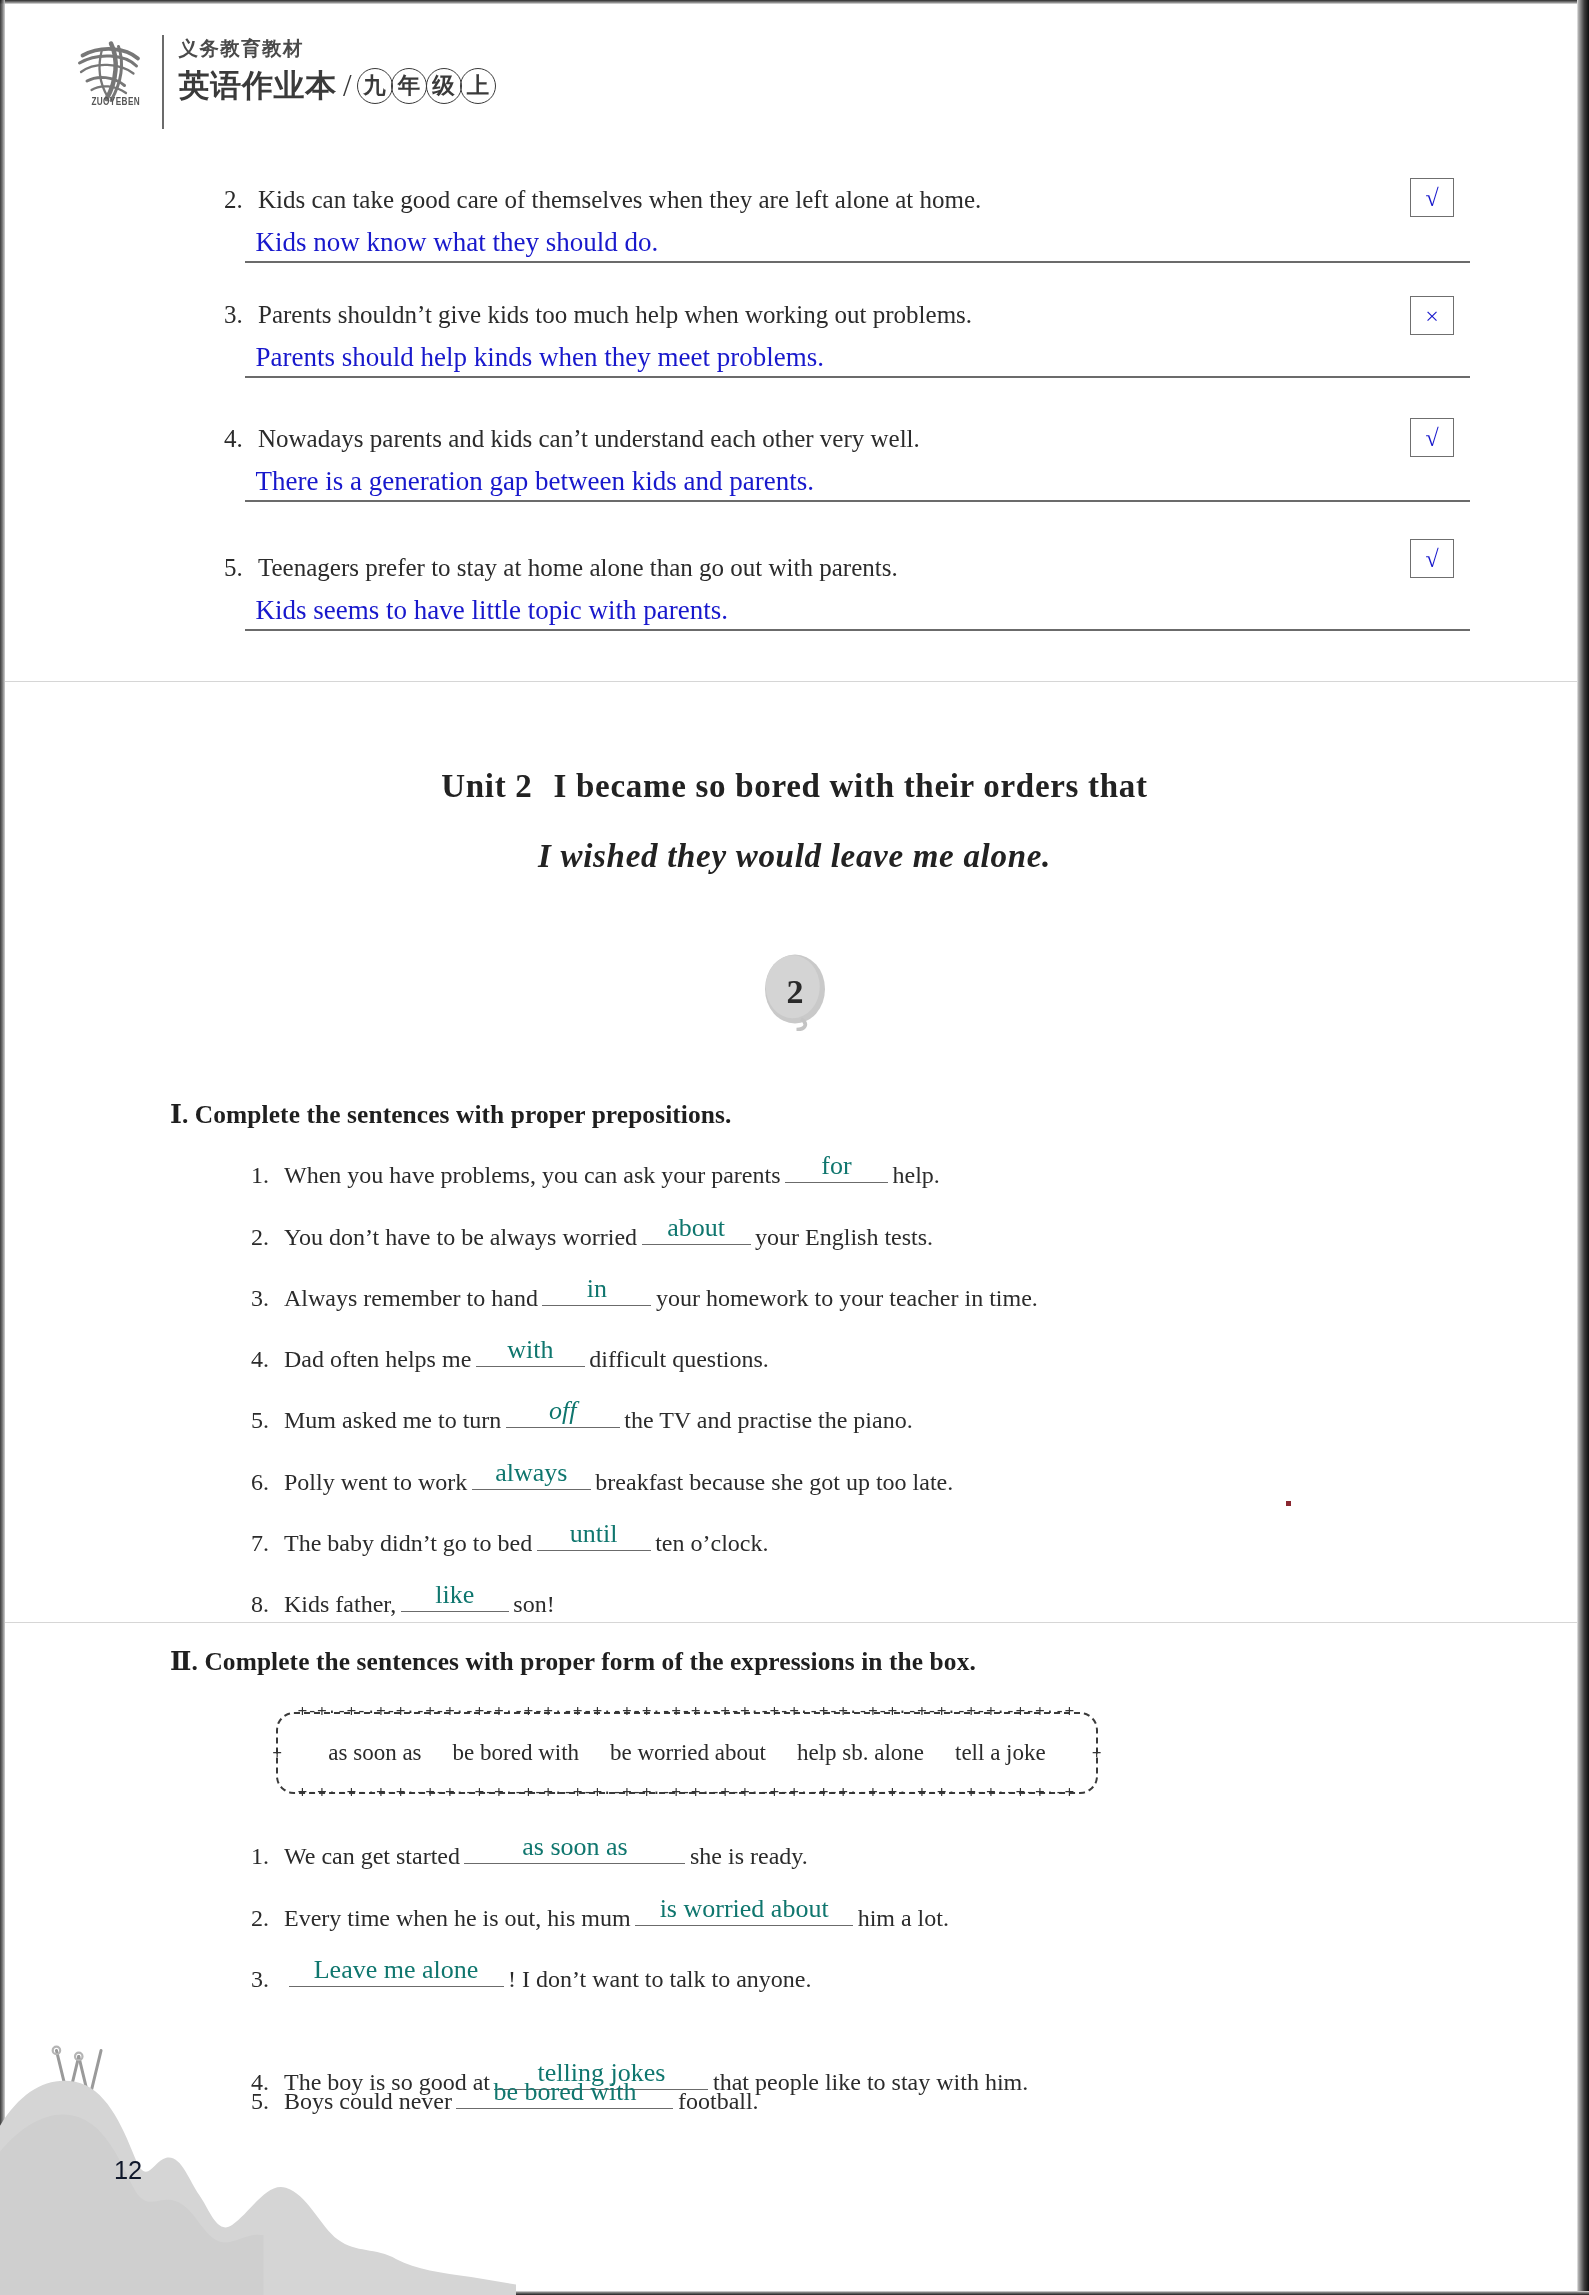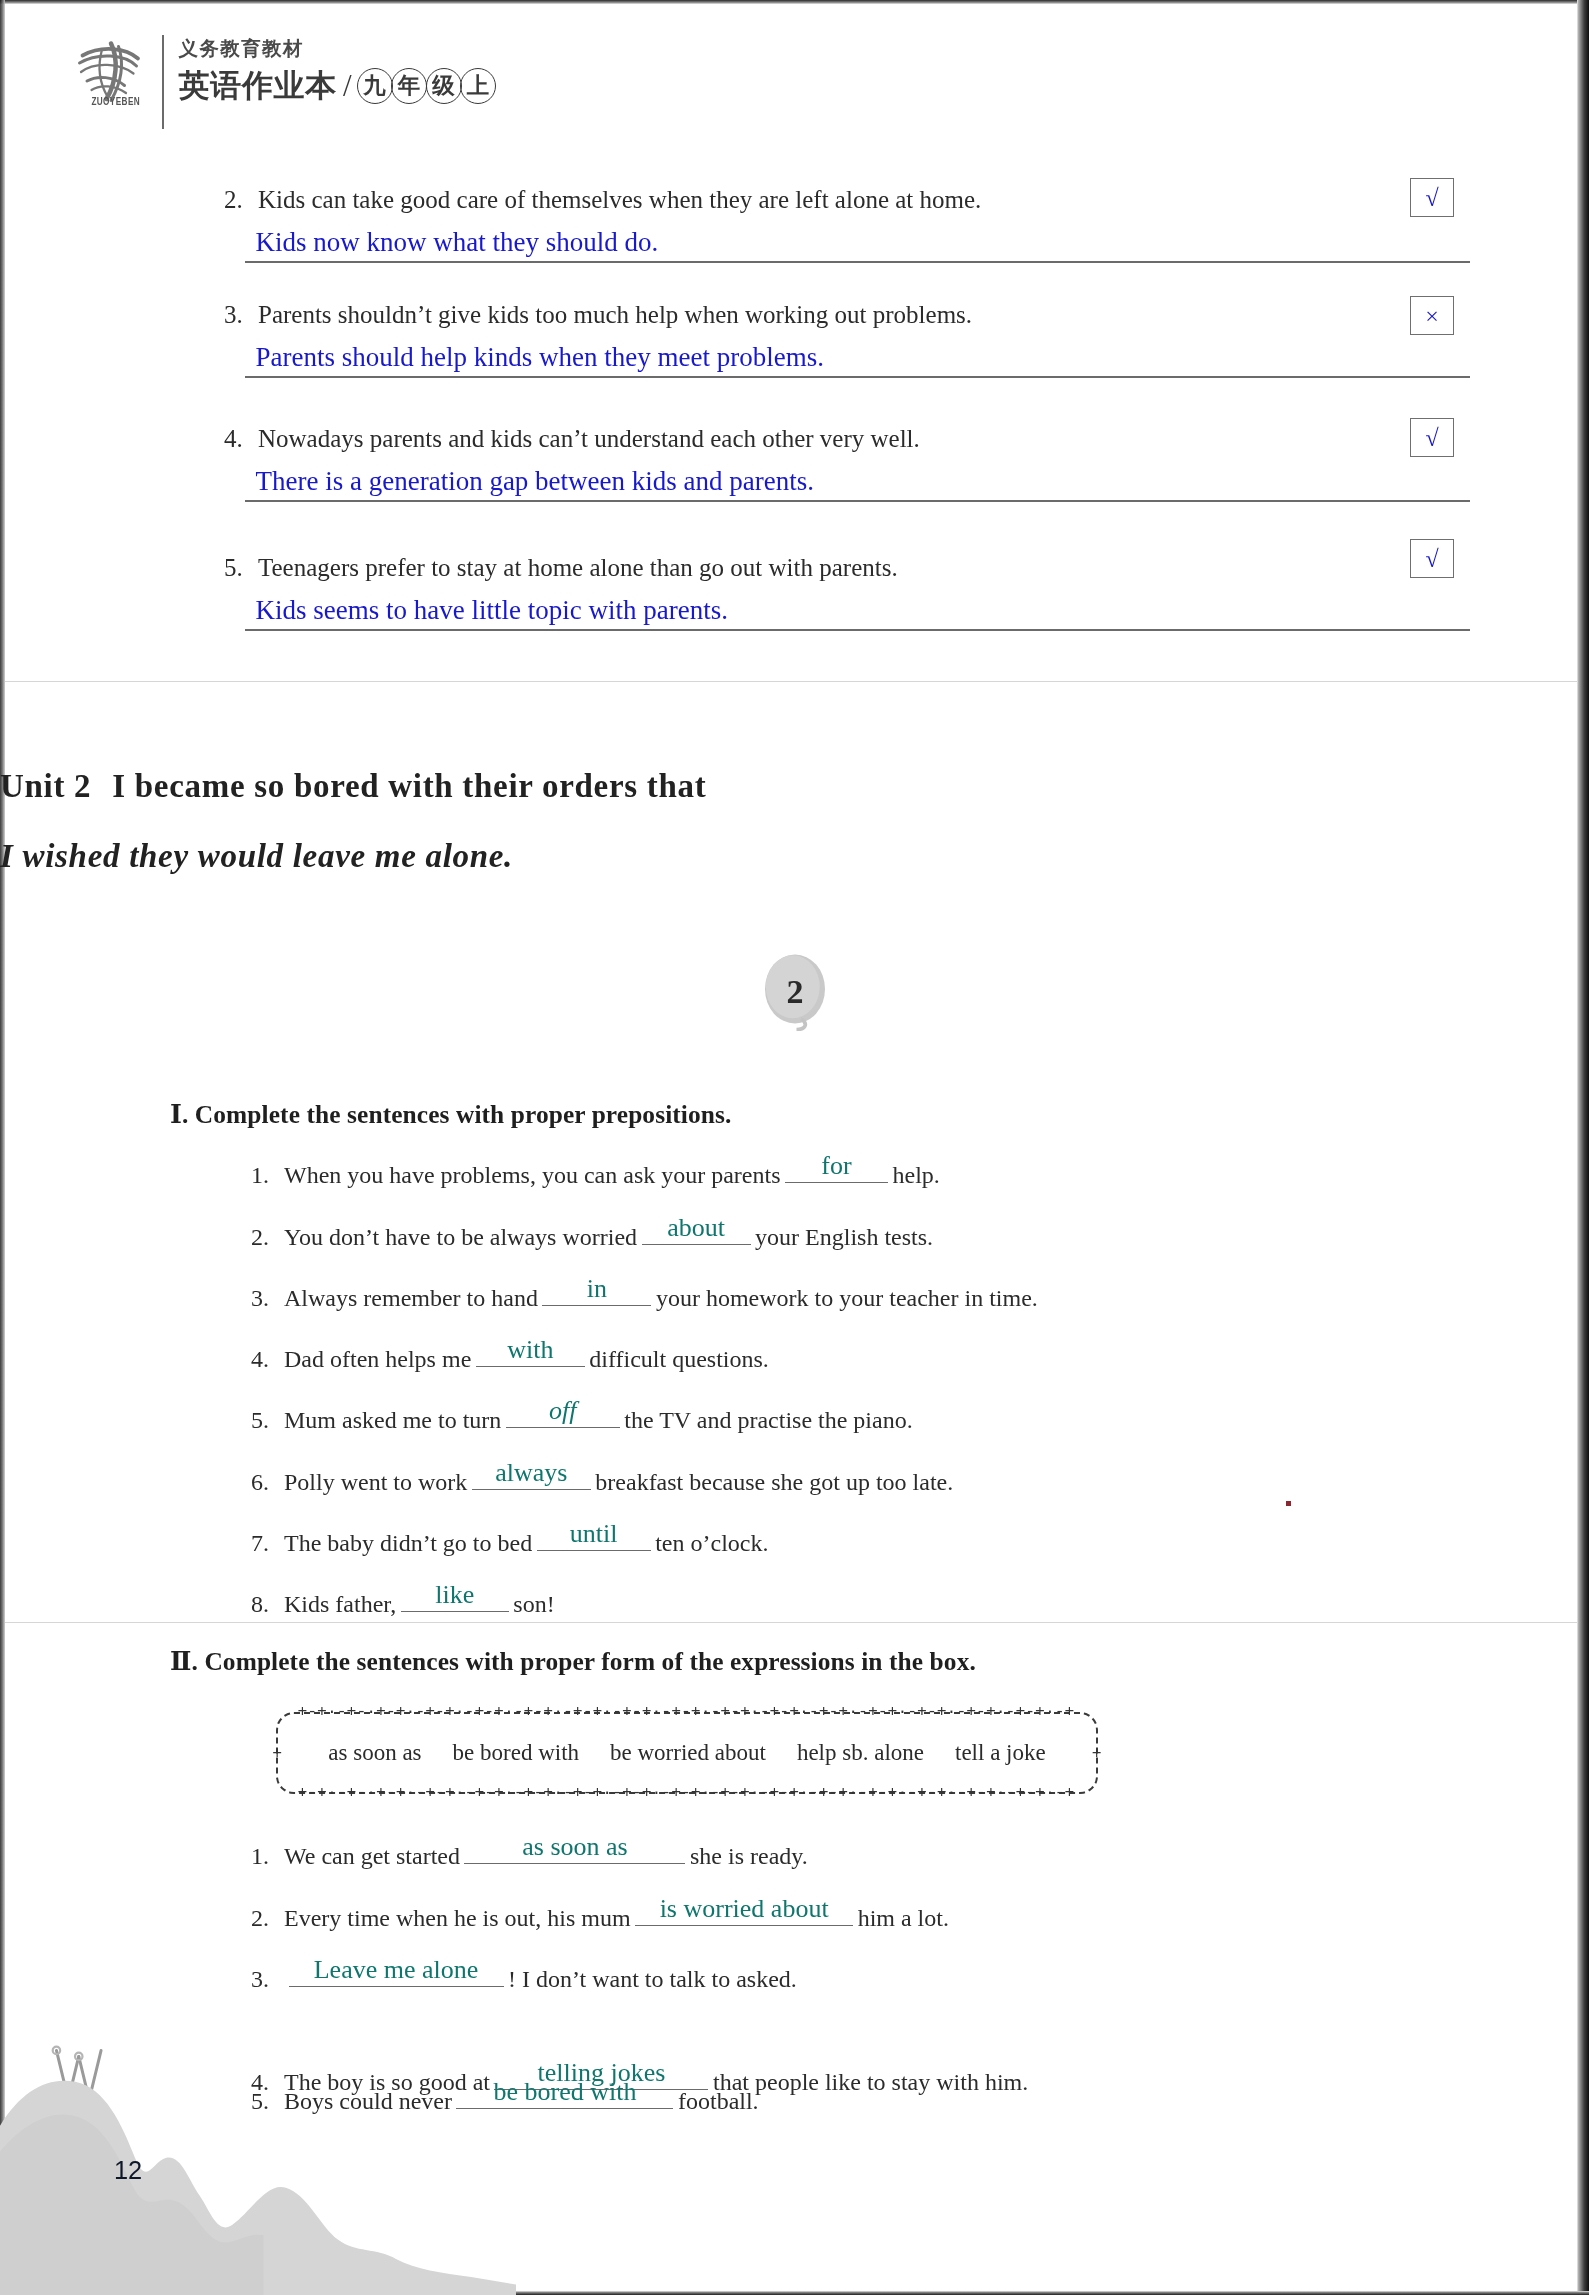--- a/index.html
+++ b/index.html
@@ -152,21 +152,21 @@
     justify-content: center;
     font-size: 24px;
     color: #1818cc;
     line-height: 1;
   }
 
   
   .unit-title {
     position: absolute;
     left: 0; width: 100%;
-    text-align: left;
+    text-align: center;
     font-size: 33px;
     font-weight: bold;
     letter-spacing: 0.7px;
     color: #222;
     white-space: nowrap;
   }
   .unit-title .u-gap { display: inline-block; width: 21px; }
 
   
   .unit-badge {
@@ -526,21 +526,21 @@
     </span>
     <span>him a lot.</span>
   </div>
 
   <div class="q-row" style="left:251px; top:1961px;">
     <span class="q-num">3.</span>
     <span></span>
     <span class="blank" style="width:215px;">
       <span class="ans">Leave me alone</span>
     </span>
-    <span>! I don’t want to talk to asked.</span>
+    <span>! I don’t want to talk to anyone.</span>
   </div>
 
   <div class="q-row" style="left:251px; top:2022px;">
     <span class="q-num">4.</span>
     <span>The boy is so good at</span>
     <span class="blank" style="width:214px;margin-top:42px;">
       <span class="ans">telling jokes</span>
     </span>
     <span>that people like to stay with him.</span>
   </div>

